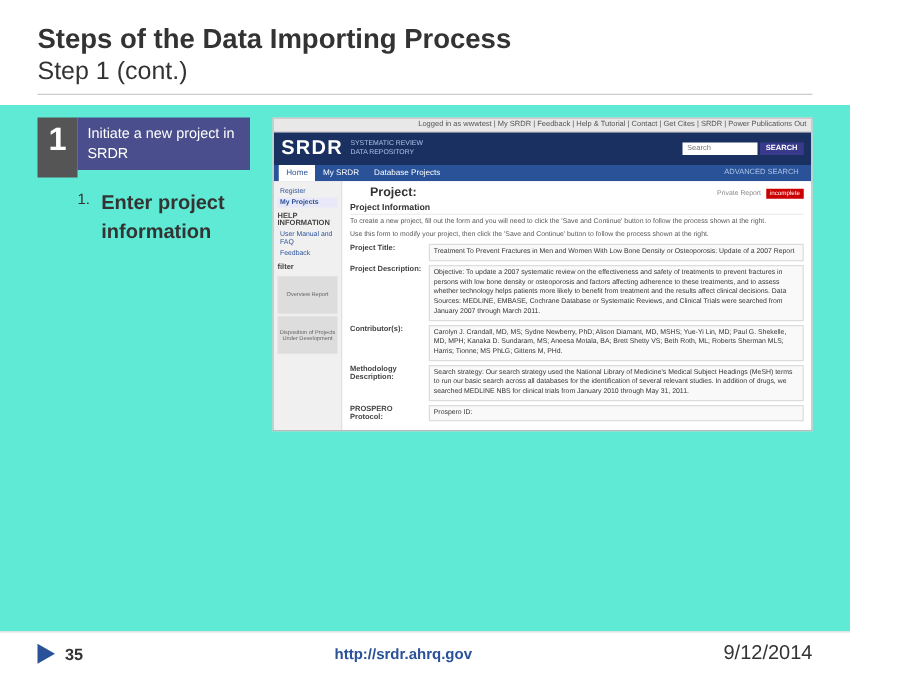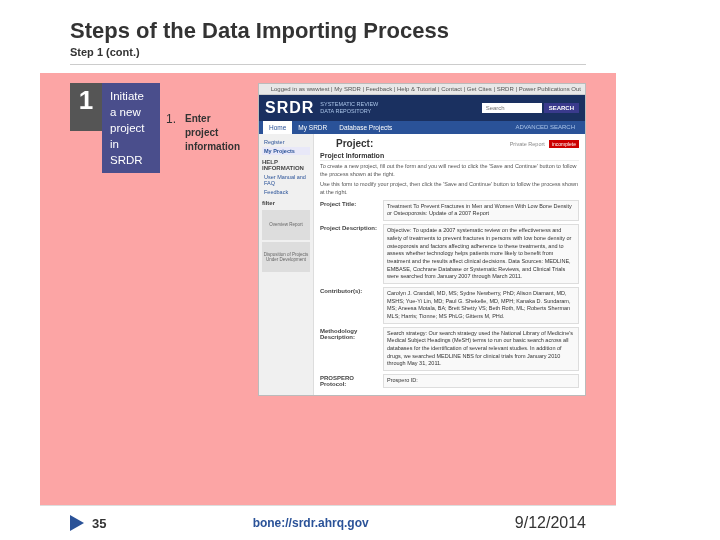--- a/index.html
+++ b/index.html
@@ -17,22 +17,22 @@
     .page-header {
       padding: 18px 30px 8px 30px;
       background: #fff;
     }
     .page-title {
       font-size: 22px;
       font-weight: bold;
       color: #333;
     }
     .page-subtitle {
-      font-size: 11px;
-      font-weight: bold;
+      font-size: 20px;
+      font-weight: normal;
       color: #333;
       margin-top: 2px;
     }
     .divider {
       border: none;
       border-top: 1.5px solid #ccc;
       margin: 6px 0 0 0;
     }
 
     
@@ -69,41 +69,40 @@
       min-height: 48px;
       display: flex;
       align-items: flex-start;
       justify-content: center;
       padding-top: 2px;
       flex-shrink: 0;
     }
 
     .step-details {
       display: flex;
-      flex-direction: row;
+      flex-direction: column;
       gap: 6px;
-      align-items: center;
     }
 
     .sub-step {
       display: flex;
       flex-direction: row;
       gap: 5px;
       align-items: flex-start;
       margin-left: 0;
     }
 
     .sub-step-number {
       color: #333;
       font-size: 12px;
       min-width: 14px;
     }
 
     .sub-step-text {
-      font-size: 10px;
+      font-size: 16px;
       color: #333;
       line-height: 1.4;
     }
 
     .sub-step-text.highlight {
       font-weight: bold;
     }
 
     
     .right-panel {
@@ -368,21 +367,21 @@
     .left-column {
       display: flex;
       flex-direction: row;
       align-items: flex-start;
       gap: 0;
     }
   </style>
 </head>
 <body>
 
-<div style="position:relative; width:576px; height:540px; background:#fca5a5; overflow:hidden;margin-left:40px;">
+<div style="position:relative; width:680px; height:540px; background:#5eead4; overflow:hidden;">
 
   <div class="page-header">
     <div class="page-title">Steps of the Data Importing Process</div>
     <div class="page-subtitle">Step 1 (cont.)</div>
     <hr class="divider">
   </div>
 
   <div class="main-content">
 
     <div class="left-panel">
@@ -484,17 +483,17 @@
         </div>
       </div>
     </div>
   </div>
 
   <div class="page-footer">
     <div class="footer-left">
       <div class="play-icon"></div>
       <span class="page-number">35</span>
     </div>
-    <div class="footer-url">bone://srdr.ahrq.gov</div>
+    <div class="footer-url">http://srdr.ahrq.gov</div>
     <div class="footer-date">9/12/2014</div>
   </div>
 
 </div>
 
 </body></html>

